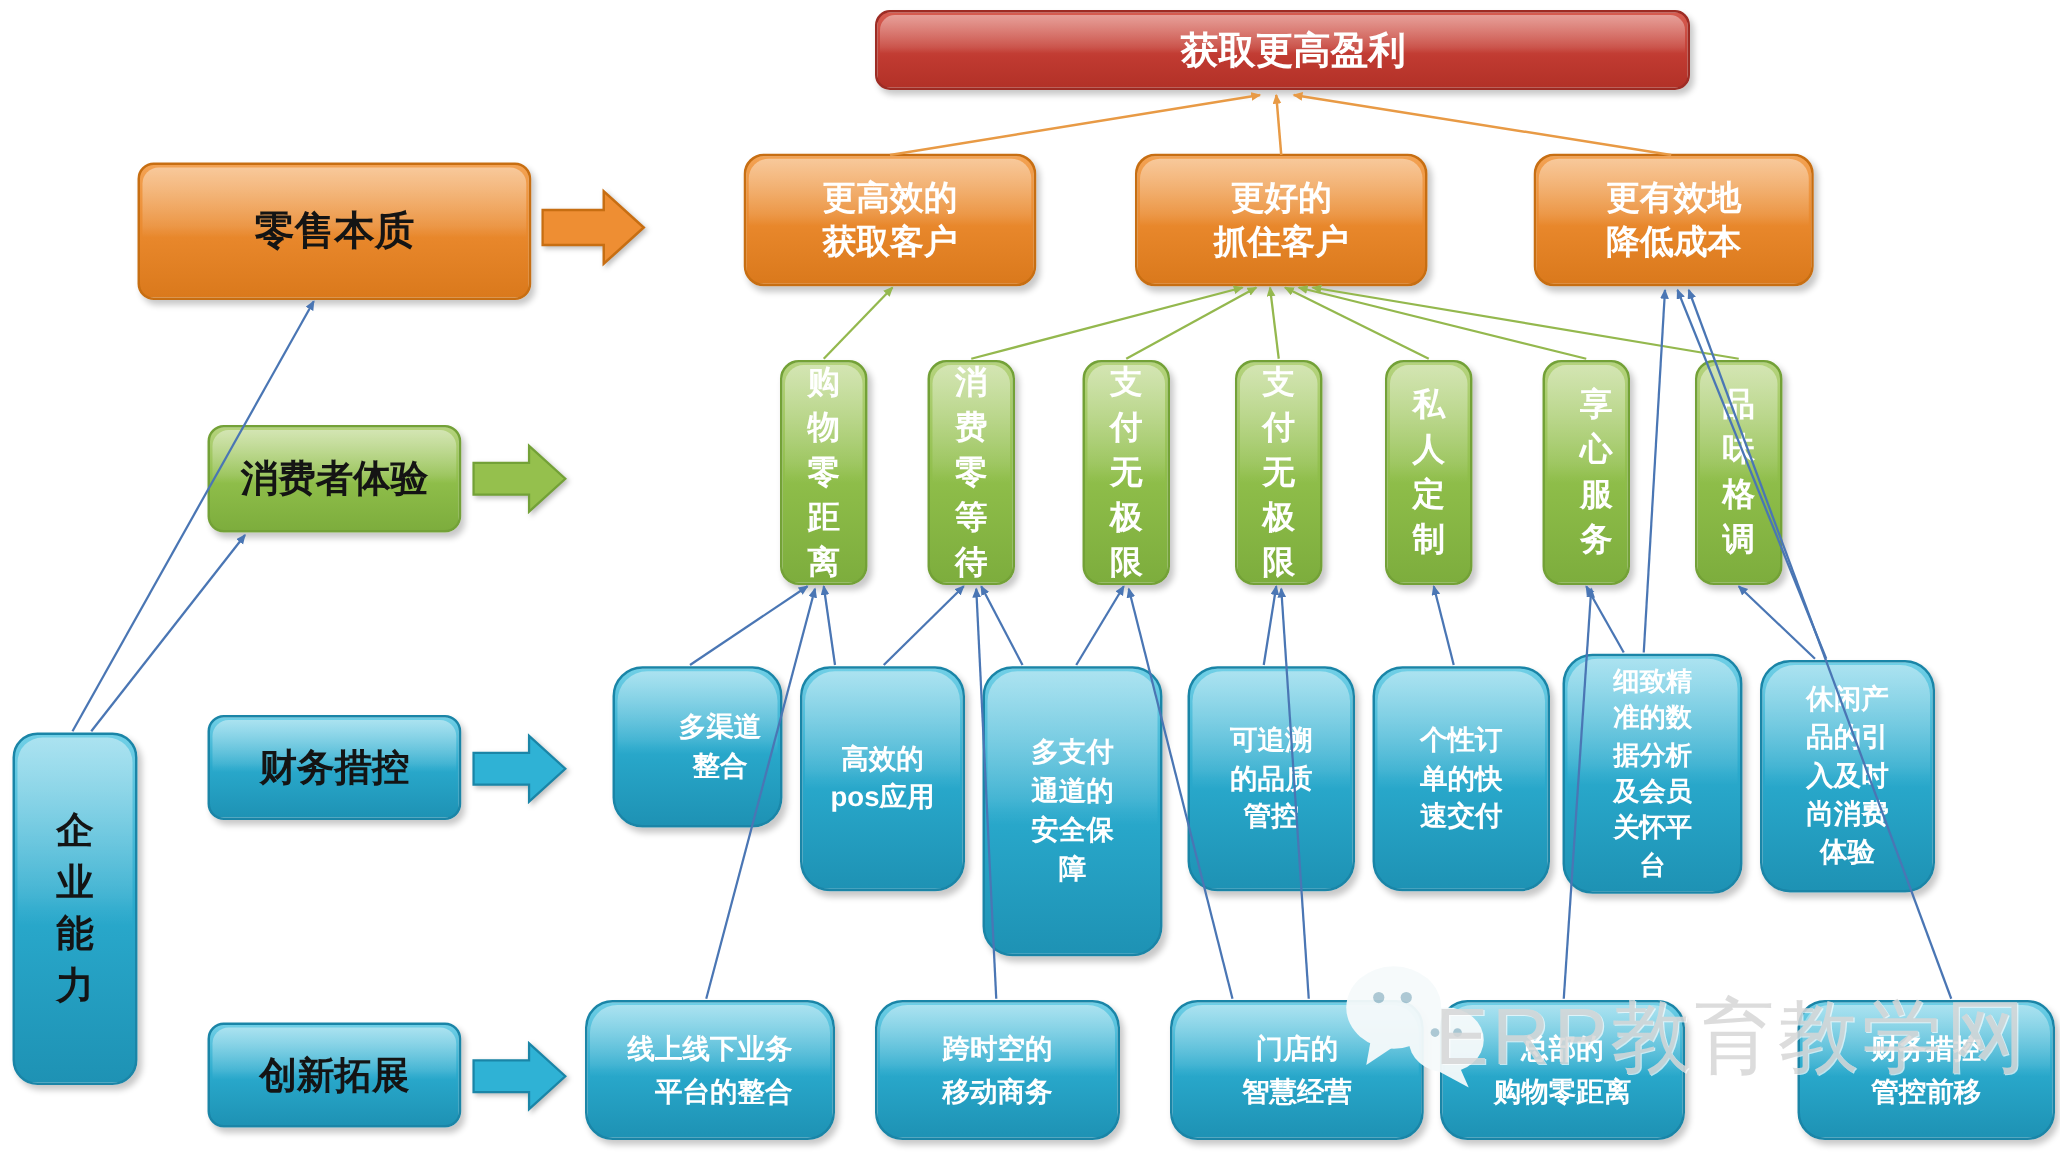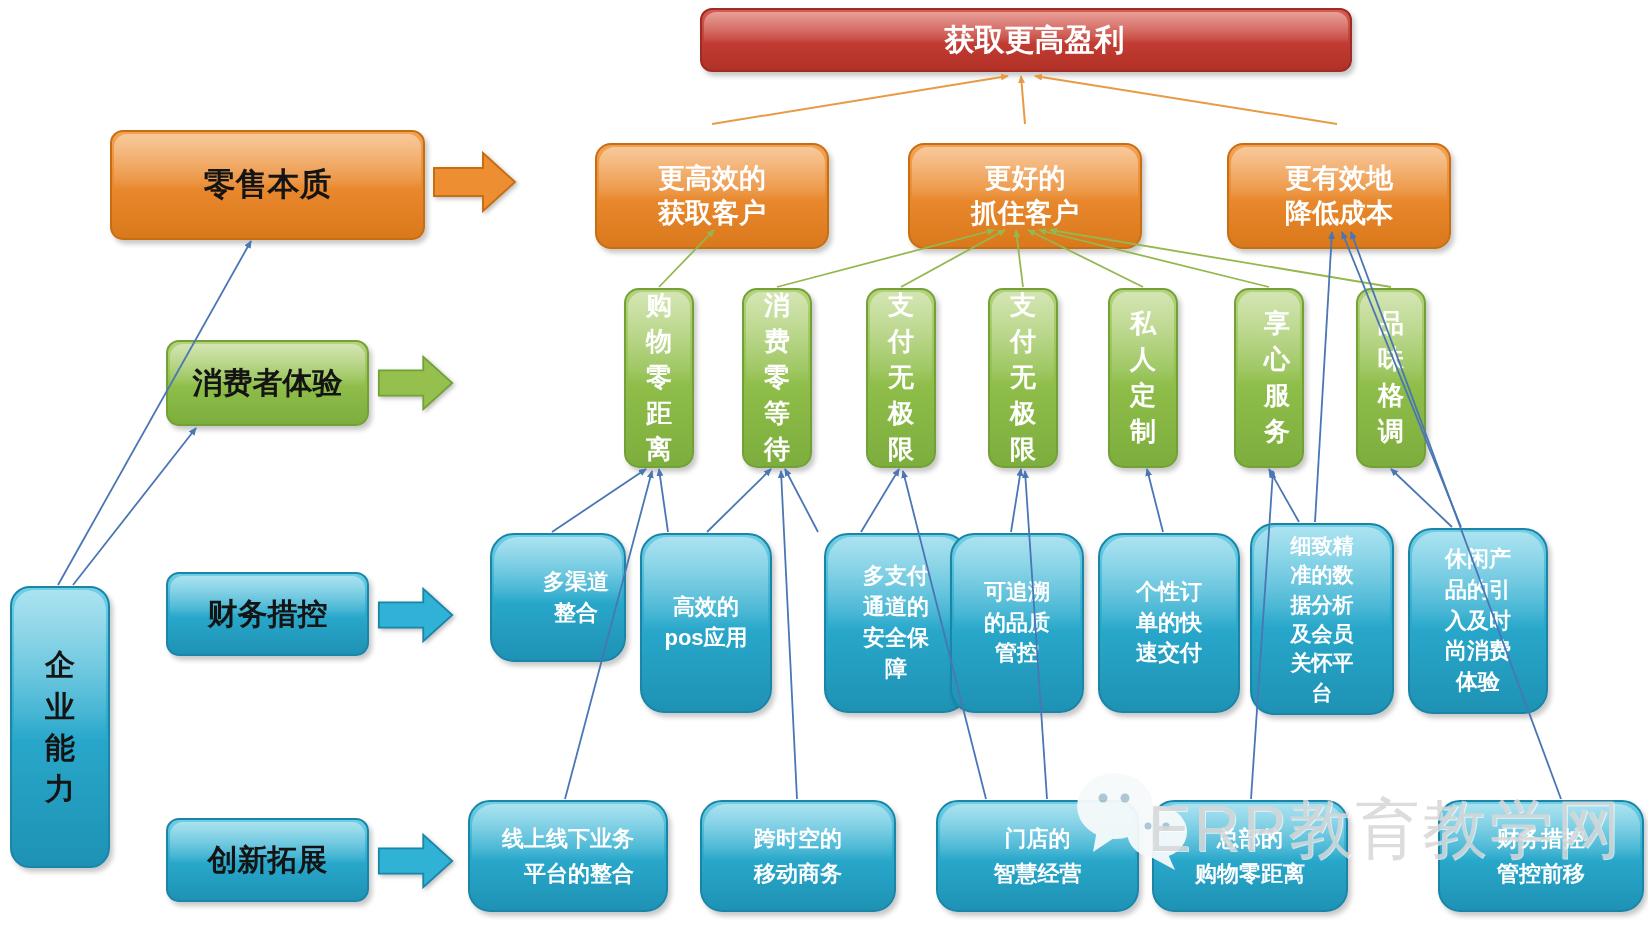--- a/index.html
+++ b/index.html
@@ -9,21 +9,21 @@
   .box{position:absolute;box-sizing:border-box;display:flex;align-items:center;justify-content:center;
        text-align:center;font-weight:bold;z-index:2;
        box-shadow:3px 4px 5px rgba(0,0,0,.22);}
   .box::after{content:"";position:absolute;inset:2px;border-radius:inherit;pointer-events:none;
        background:linear-gradient(180deg,rgba(255,255,255,.42),rgba(255,255,255,.10) 46%,rgba(255,255,255,0) 55%);}
   .lbl{position:relative;z-index:1;white-space:pre-line;}
 
   .red{background:linear-gradient(180deg,#d65c50,#c03a31 60%,#b23127);border:2px solid #9d2c24;
        border-radius:12px;color:#fff;font-size:30px;padding-left:17px;}
   .orange{background:linear-gradient(180deg,#f3a253,#e8872b 55%,#da791c);border:2px solid #c76e12;border-radius:16px;}
-  .goal{color:#fff;font-size:27px;line-height:1.3;margin-top:20px;}
+  .goal{color:#fff;font-size:27px;line-height:1.3;}
   .blacktxt{color:#141414;}
   .green{background:linear-gradient(180deg,#b5d37d,#8fbe4a 52%,#7dad3d);border:2px solid #73a137;border-radius:15px;}
   .exp{color:#fff;font-size:26px;}
   .teal{background:linear-gradient(180deg,#70cfe6,#29a9cc 50%,#1e92b4);border:2px solid #1a85a7;border-radius:20px;}
   .mgmt{color:#fff;font-size:22px;line-height:1.4;border-radius:24px;}
   .innov{color:#fff;font-size:22px;line-height:1.6;border-radius:22px;}
   .leftlabel{font-size:30px;border-radius:13px;}
   .retail{font-size:32px;}
 
   .v{display:block;width:1.1em;word-break:break-all;line-height:1.38;margin:0 auto;}
@@ -121,21 +121,21 @@
     </div>
 
   <div class="box teal mgmt" style="left:490px;top:533px;width:136px;height:129px;padding-left:36px;">
     <span class="lbl">多渠道
 整合</span>
     </div>
   <div class="box teal mgmt" style="left:640px;top:533px;width:132px;height:180px;">
     <span class="lbl">高效的
 pos应用</span>
     </div>
-  <div class="box teal mgmt" style="left:824px;top:533px;width:144px;height:180px;">
+  <div class="box teal mgmt" style="left:786px;top:533px;width:144px;height:232px;">
     <span class="lbl">多支付
 通道的
 安全保
 障</span>
     </div>
   <div class="box teal mgmt" style="left:950px;top:533px;width:134px;height:180px;">
     <span class="lbl">可追溯
 的品质
 管控</span>
     </div>

